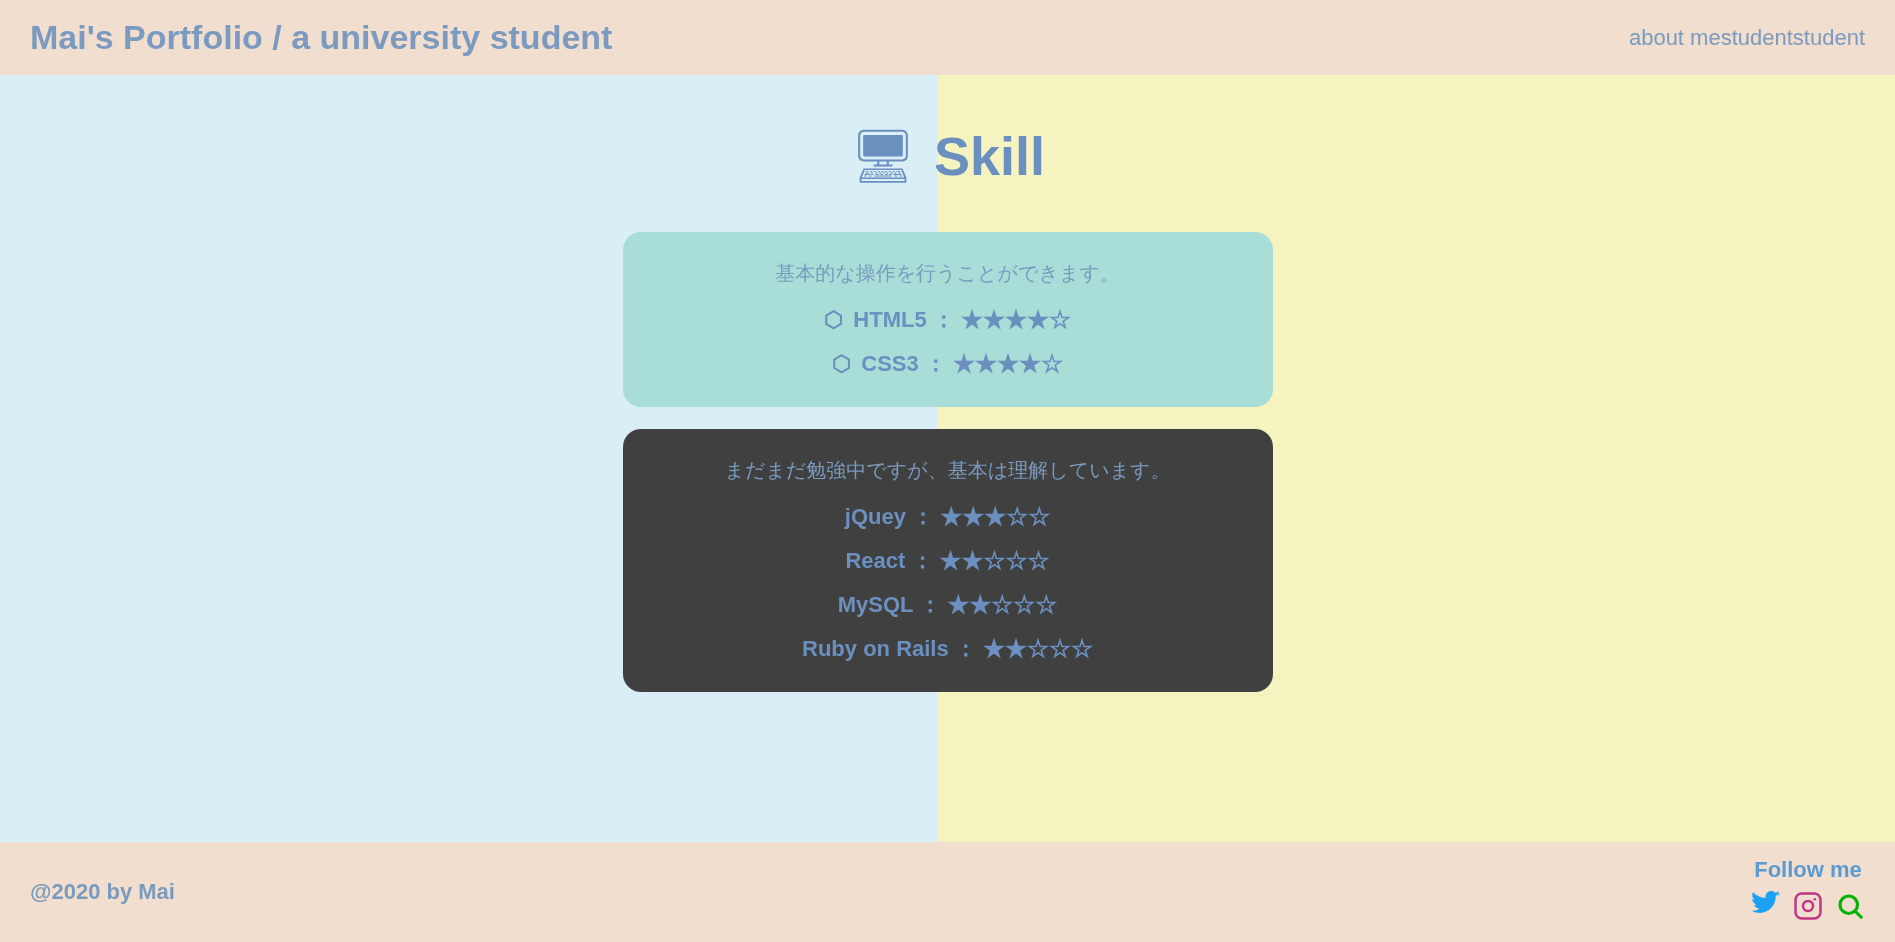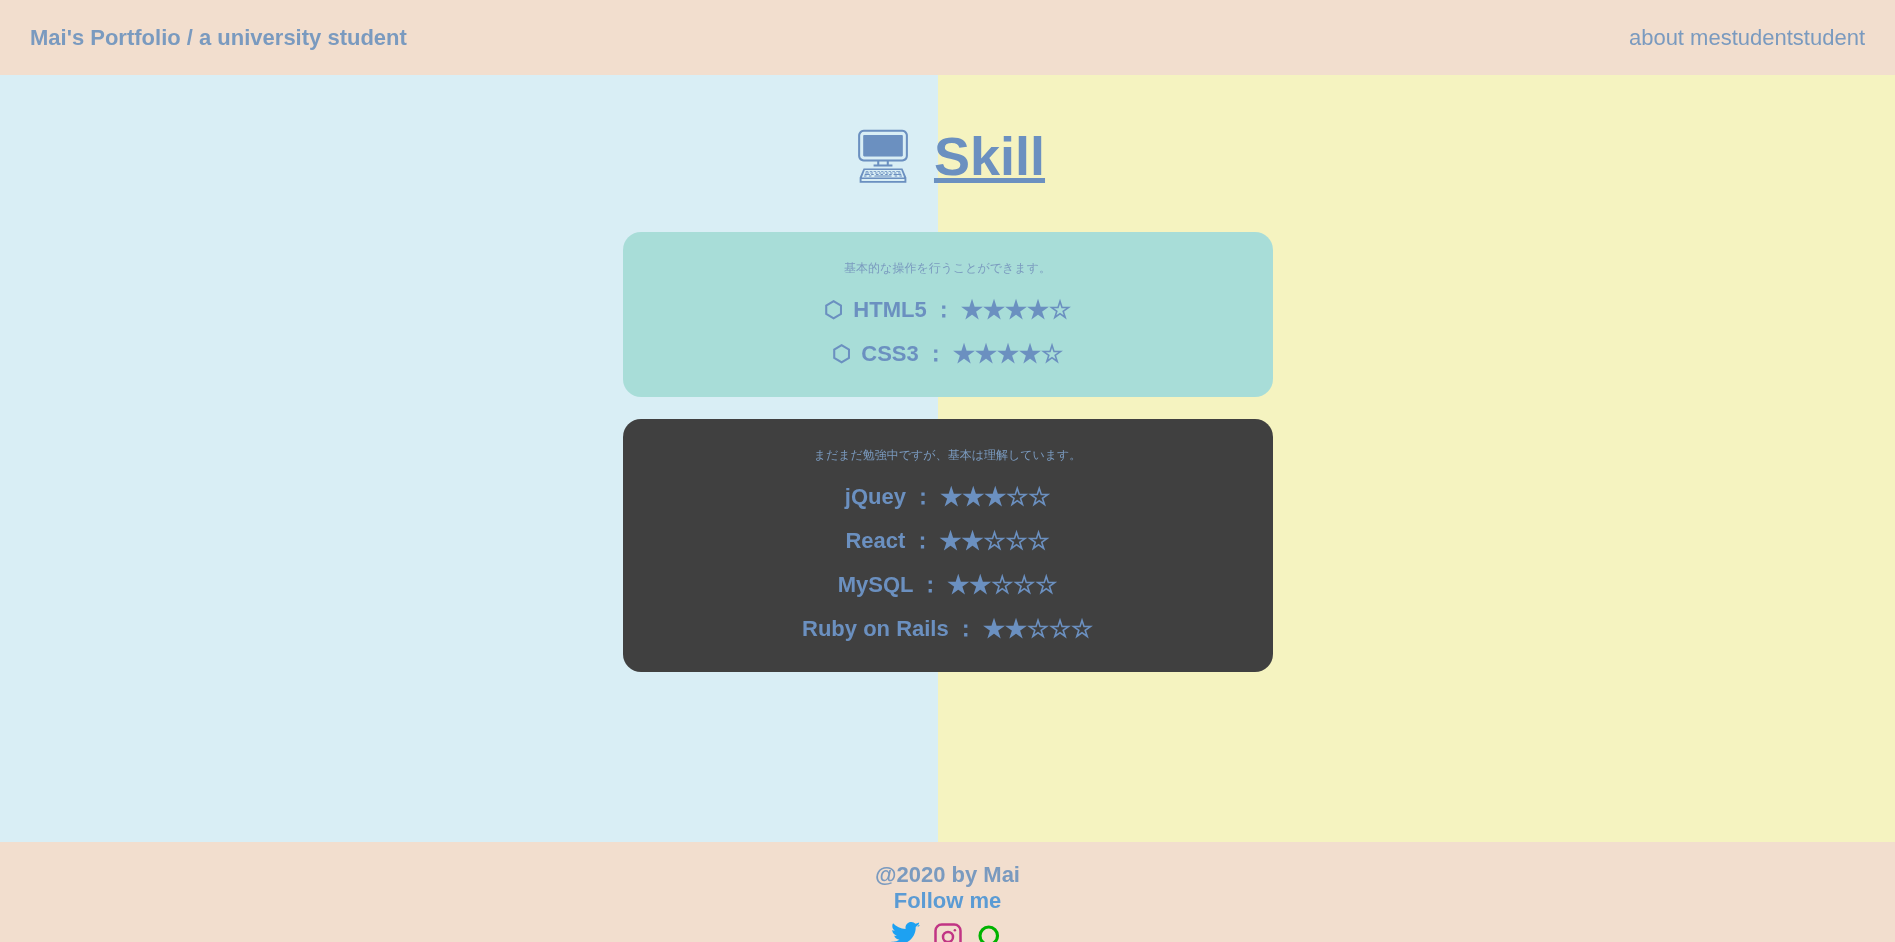--- a/index.html
+++ b/index.html
@@ -21,21 +21,21 @@
       background-color: #f2dece;
       padding: 18px 30px;
       display: flex;
       align-items: center;
       justify-content: space-between;
       height: 75px;
     }
 
     .site-title {
       color: #7a9abf;
-      font-size: 22px;
+      font-size: 34px;
       font-weight: 600;
     }
 
     nav {
       display: flex;
     }
 
     nav a {
       color: #7a9abf;
       text-decoration: none;
@@ -87,21 +87,20 @@
 
     .monitor-icon {
       color: #6b90c0;
       font-size: 52px;
     }
 
     .skill-title {
       color: #6b90c0;
       font-size: 54px;
       font-weight: 700;
-      text-decoration: underline;
     }
 
     
     .skill-card {
       width: 650px;
       border-radius: 18px;
       padding: 28px 40px;
       margin-bottom: 22px;
     }
 
@@ -109,21 +108,21 @@
       background-color: #a8ddd8;
     }
 
     .skill-card-yellow {
       background-color: #404040;
     }
 
     .card-subtitle {
       text-align: center;
       color: #7a9abf;
-      font-size: 12px;
+      font-size: 20px;
       margin-bottom: 18px;
     }
 
     .skill-row {
       display: flex;
       align-items: center;
       justify-content: center;
       gap: 10px;
       margin-bottom: 14px;
       font-size: 22px;
@@ -140,21 +139,20 @@
     }
 
     
     footer {
       background-color: #f2dece;
       padding: 20px 30px;
       height: 100px;
       display: flex;
       align-items: center;
       justify-content: space-between;
-      flex-direction: column;
     }
 
     .copyright {
       color: #7a9abf;
       font-size: 22px;
       font-weight: 600;
     }
 
     .follow-section {
       display: flex;

